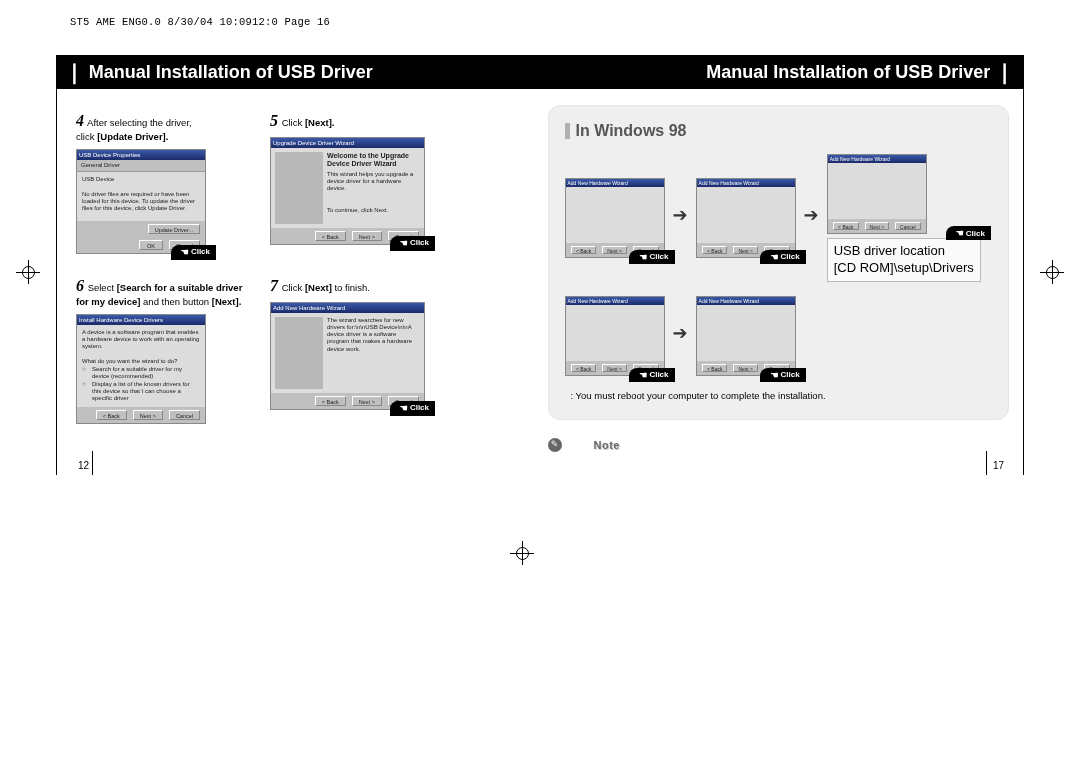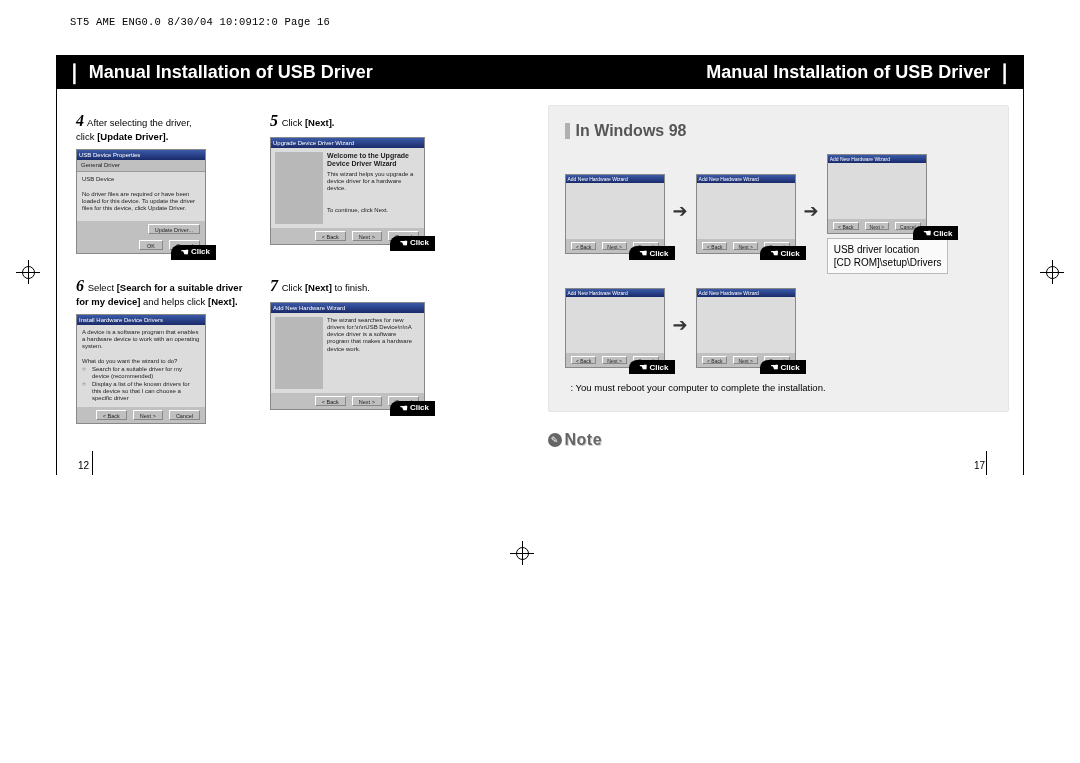--- a/index.html
+++ b/index.html
@@ -127,59 +127,59 @@
   .wrap-shot { position: relative; display:inline-block; }
   
   .wiz { width: 155px; height: 108px; }
   .wiz .content { display:flex; gap:4px; padding:4px; background:#dcdcdc;}
   .wiz .side { width:48px; background:#b8b8b8; }
   .wiz .body { flex:1; }
   .wiz .body h6 { font-size:7px; font-weight:bold; margin-bottom:2px;}
   
   .inset {
     background: #efefef;
-    border-radius: 2px;
+    border-radius: 12px;
     border: 1px solid #e5e5e5;
     padding: 16px 16px 18px 16px;
     position: relative;
     margin-top: -6px;
   }
   .inset-title {
     font-size: 16px; font-weight: bold; color: #565656;
     display:flex; align-items:center; gap:6px;
     margin-bottom:6px;
   }
   .inset-title::before {
     content:""; display:inline-block; width:5px; height:16px; background:#b0b0b0;
   }
   .row-shots { display:flex; align-items:center; gap:8px; margin-top:8px; flex-wrap:wrap;}
   .arrow { font-size:18px; color:#333; }
   .caption-box {
-    font-size: 10px;
+    font-size: 13px;
     border:1px solid #bbb; background:#fafafa;
     padding:4px 6px;
     line-height:1.3;
     margin-top:2px;
   }
   .warn-line { font-size:9.5px; margin:14px 0 0 6px; }
   .note-sec {
     margin-top: 18px;
     font-size: 9px;
     line-height:1.3;
   }
   .note-icon {
     display:inline-flex; align-items:center; justify-content:center;
     width:14px; height:14px; border-radius:50%;
     background:#666; color:#fff; font-size:9px; margin-right:3px;
     vertical-align:middle;
   }
-  .note-label { font-weight:bold; font-size:16px; letter-spacing:0.5px; color:#666; text-shadow:1px 1px 0 #ccc; vertical-align:middle;}
+  .note-label { font-weight:bold; font-size:11px; letter-spacing:0.5px; color:#666; text-shadow:1px 1px 0 #ccc; vertical-align:middle;margin-left:29px;}
   .note-body { margin-top:4px; padding-left:20px; text-indent:-8px;}
   .pgnum-left { position:absolute; left:22px; bottom:4px; font-size:10px; }
-  .pgnum-right { position:absolute; right:38px; bottom:4px; font-size:10px; }
+  .pgnum-right { position:absolute; right:19px; bottom:4px; font-size:10px; }
   .pgrule { position:absolute; bottom:0; height:24px; border-left:1px solid #000; }
   .pgrule.l { left:36px; }
   .pgrule.r { right:36px; }
   
   .reg {
     position:absolute;
     width:24px; height:24px;
     display:flex; align-items:center; justify-content:center;
     pointer-events:none;
   }
@@ -266,21 +266,21 @@
               </div>
             </div>
             <div class="click-pill">
                 <span class="hand">☚</span>
                 <span>Click</span>
               </div>
           </div>
         </div>
 
         <div class="step">
-          <span class="stepnum">6</span><span> Select  </span><b class="key">[Search for a suitable driver for my device]</b><span> and helps click </span><b class="key">[Next].</b>
+          <span class="stepnum">6</span><span> Select  </span><b class="key">[Search for a suitable driver for my device]</b><span> and then button </span><b class="key">[Next].</b>
           <div class="wrap-shot">
             <div class="win" style="width:130px;height:110px;">
               <div class="titlebar">Install Hardware Device Drivers</div>
               <div class="content">
                 <div>A device is a software program that enables a hardware device to work with an operating system.</div><br>
                 <div>What do you want the wizard to do?</div>
                 <span class="radio">Search for a suitable driver for my device (recommended)</span>
                 <span class="radio">Display a list of the known drivers for this device so that I can choose a specific driver</span>
               </div>
               <div class="btnrow">

